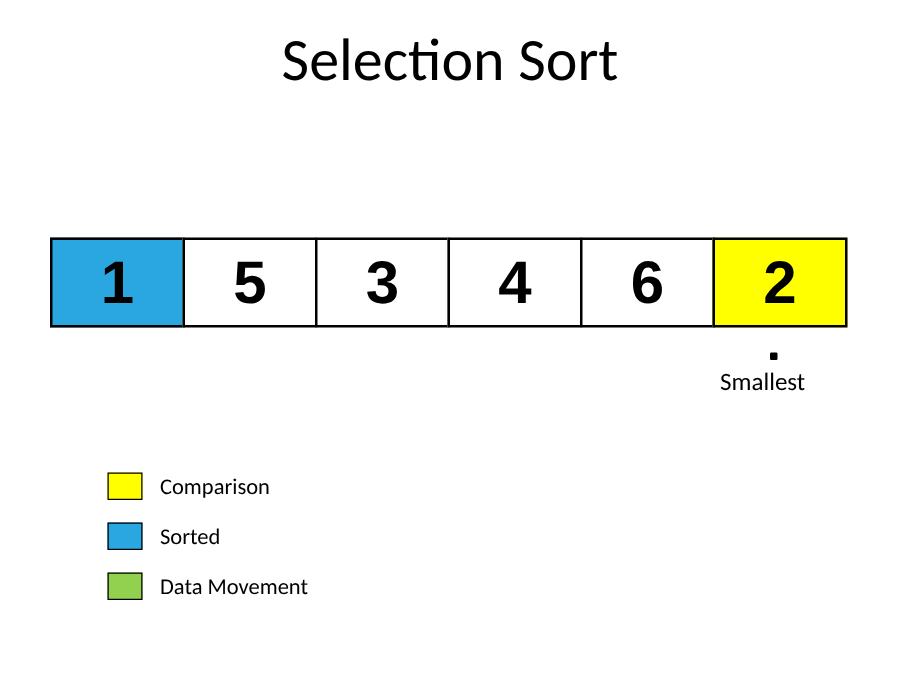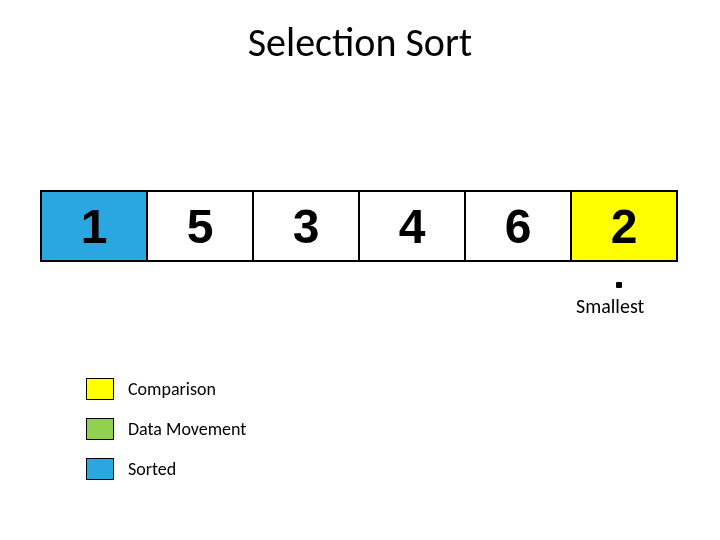--- a/index.html
+++ b/index.html
@@ -6,21 +6,21 @@
     margin: 0;
     padding: 0;
     width: 720px;
     height: 540px;
     background: #fff;
     font-family: "Calibri", "Segoe UI", Arial, sans-serif;
     color: #000;
   }
   .title {
     text-align: center;
-    font-size: 40px;
+    font-size: 48px;
     padding-top: 18px;
     font-weight: 400;
   }
   .array-wrap {
     position: absolute;
     left: 40px;
     top: 190px;
     display: flex;
   }
   .cell {
@@ -89,20 +89,20 @@
 
 <div class="smallest-dot"></div>
 <div class="smallest-label">Smallest</div>
 
 <div class="legend">
   <div class="legend-row">
     <div class="swatch" style="background:#ffff00"></div>
     <div class="legend-label">Comparison</div>
   </div>
   <div class="legend-row">
+    <div class="swatch" style="background:#2aa7e0"></div>
+    <div class="legend-label">Sorted</div>
+  </div>
+  <div class="legend-row">
     <div class="swatch" style="background:#92d050"></div>
     <div class="legend-label">Data Movement</div>
-  </div>
-  <div class="legend-row">
-    <div class="swatch" style="background:#2aa7e0"></div>
-    <div class="legend-label">Sorted</div>
   </div>
 </div>
 
 </body></html>

